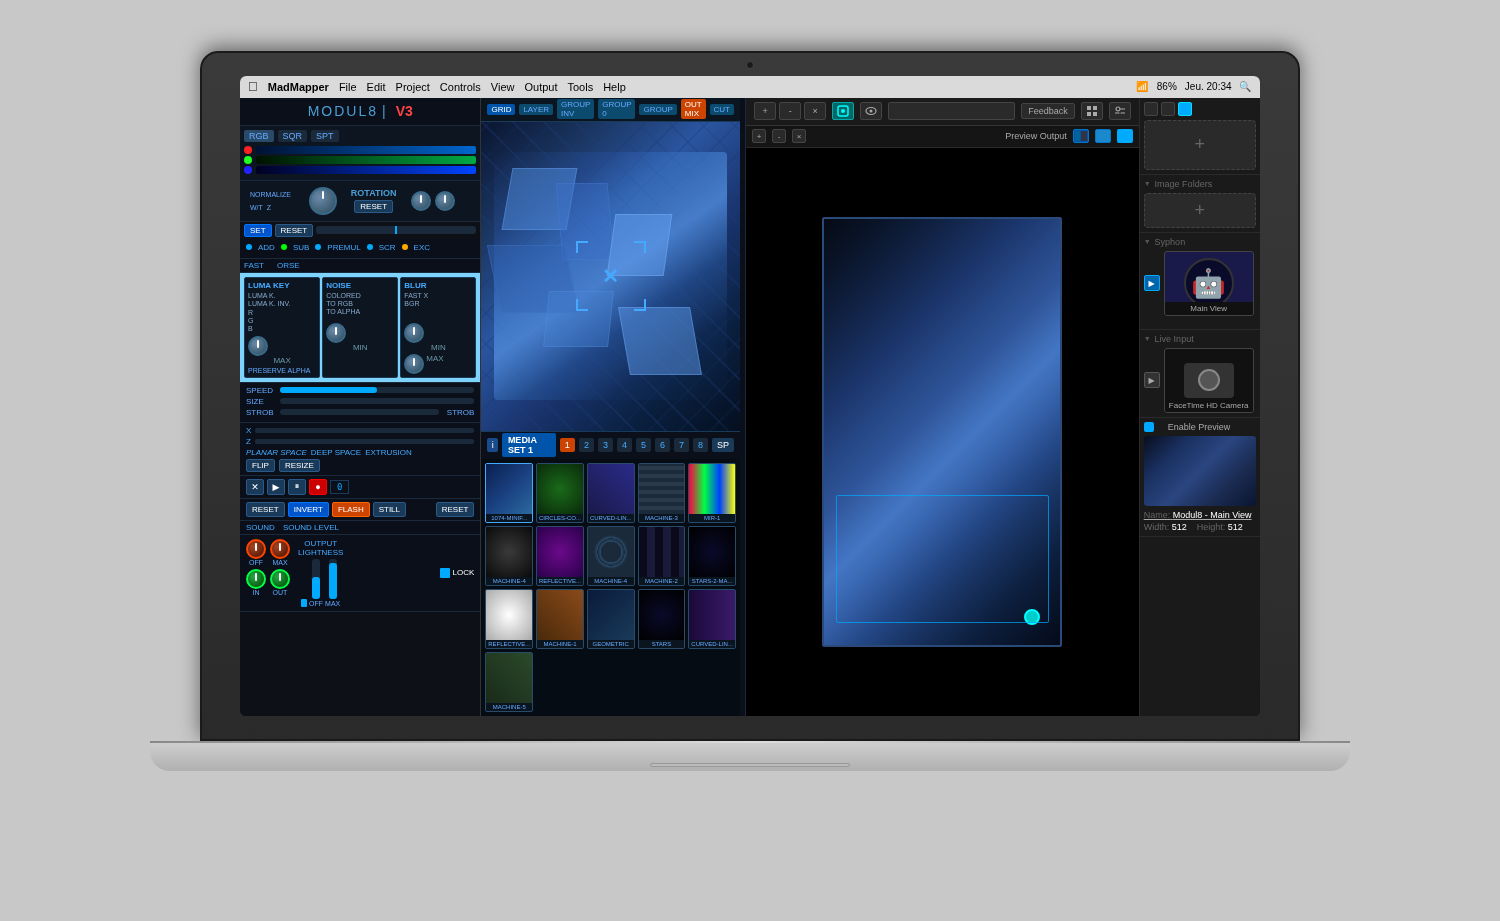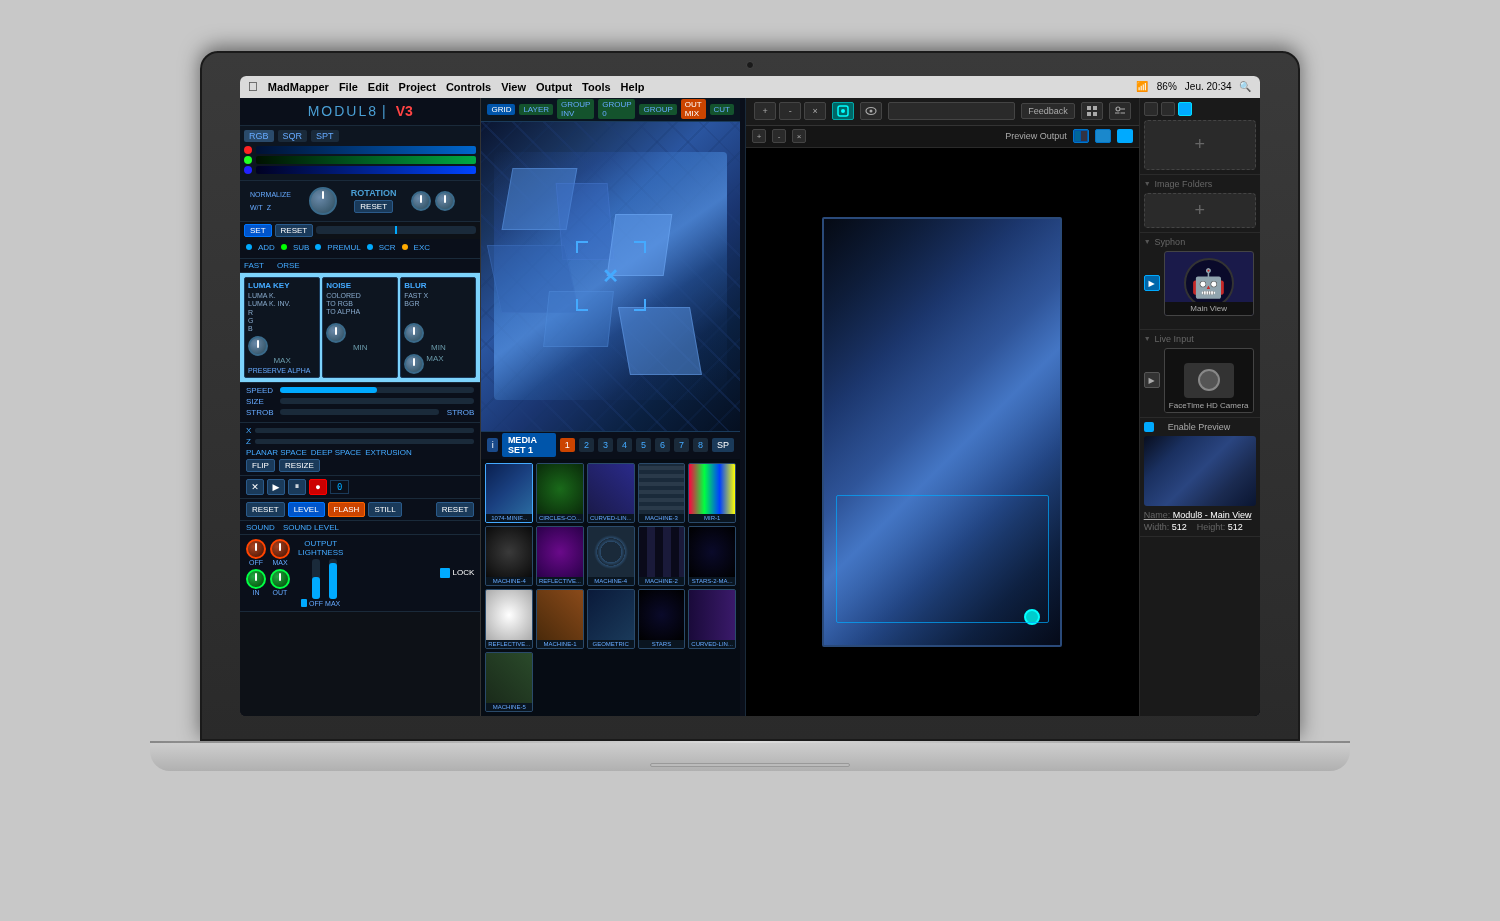--- a/index.html
+++ b/index.html
@@ -66,21 +66,21 @@
       align-items: center;
       padding: 0 8px;
       font-size: 11px;
       gap: 12px;
       position: relative;
       z-index: 100;
     }
     .menubar-left { display: flex; align-items: center; gap: 10px; }
     .menubar-right { display: flex; align-items: center; gap: 8px; margin-left: auto; font-size: 10px; }
     .apple-logo { font-size: 13px; }
-    .menu-item { font-size: 11px; font-weight: 700; color: #000; }
+    .menu-item { font-size: 11px; font-weight: 400; color: #000; }
     .menu-item.bold { font-weight: 700; }
 
     
     .screen-content {
       width: 100%;
       height: calc(100% - 22px);
       display: flex;
       background: #1a1a2e;
     }
 
@@ -352,21 +352,21 @@
       display: flex;
       align-items: center;
       gap: 4px;
       padding: 0 6px;
       border-bottom: 1px solid #1a3a5a;
     }
     .toolbar-tab {
       font-size: 8px;
       color: #6af;
       padding: 1px 4px;
-      background: #14532d;
+      background: #0c4a6e;
       border-radius: 2px;
       cursor: pointer;
     }
     .toolbar-tab.active { background: #0055aa; color: #fff; }
     .toolbar-tab.orange { background: #cc4400; color: #fff; }
 
     
     .media-toolbar {
       background: #0a0f1a;
       height: 28px;
@@ -1107,41 +1107,41 @@
           <div class="planar-section">
             <div class="pl-row">
               <span class="pl-label">X</span>
               <div class="pl-bar"></div>
             </div>
             <div class="pl-row">
               <span class="pl-label">Z</span>
               <div class="pl-bar"></div>
             </div>
             <div style="display:flex;gap:4px;flex-wrap:wrap;">
-              <span style="font-size:8px;color:#4af;">PLANAR SPACE</span>
+              <span style="font-size:8px;color:#4af;font-style:italic;">PLANAR SPACE</span>
               <span style="font-size:8px;color:#4af;">DEEP SPACE</span>
               <span style="font-size:8px;color:#4af;">EXTRUSION</span>
             </div>
             <div style="display:flex;gap:4px;margin-top:2px;">
               <div class="small-btn">FLIP</div>
               <div class="small-btn">RESIZE</div>
             </div>
           </div>
 
           <div class="transport-bar">
             <div class="t-btn">✕</div>
             <div class="t-btn">▶</div>
             <div class="t-btn">⏸</div>
             <div class="t-btn red">●</div>
             <div class="t-counter">0</div>
           </div>
 
           <div class="reset-btn-row">
             <div class="r-btn">RESET</div>
-            <div class="r-btn blue">LEVEL</div>
+            <div class="r-btn blue">INVERT</div>
             <div class="r-btn orange">FLASH</div>
             <div class="r-btn">STILL</div>
             <span style="flex:1;"></span>
             <div class="r-btn">RESET</div>
           </div>
 
           <div style="background:#0a0f1a;padding:2px 6px;display:flex;align-items:center;gap:8px;border-bottom:1px solid #1a2a3a;">
             <span style="font-size:8px;color:#4af;">SOUND</span>
             <span style="font-size:8px;color:#4af;">SOUND LEVEL</span>
           </div>

